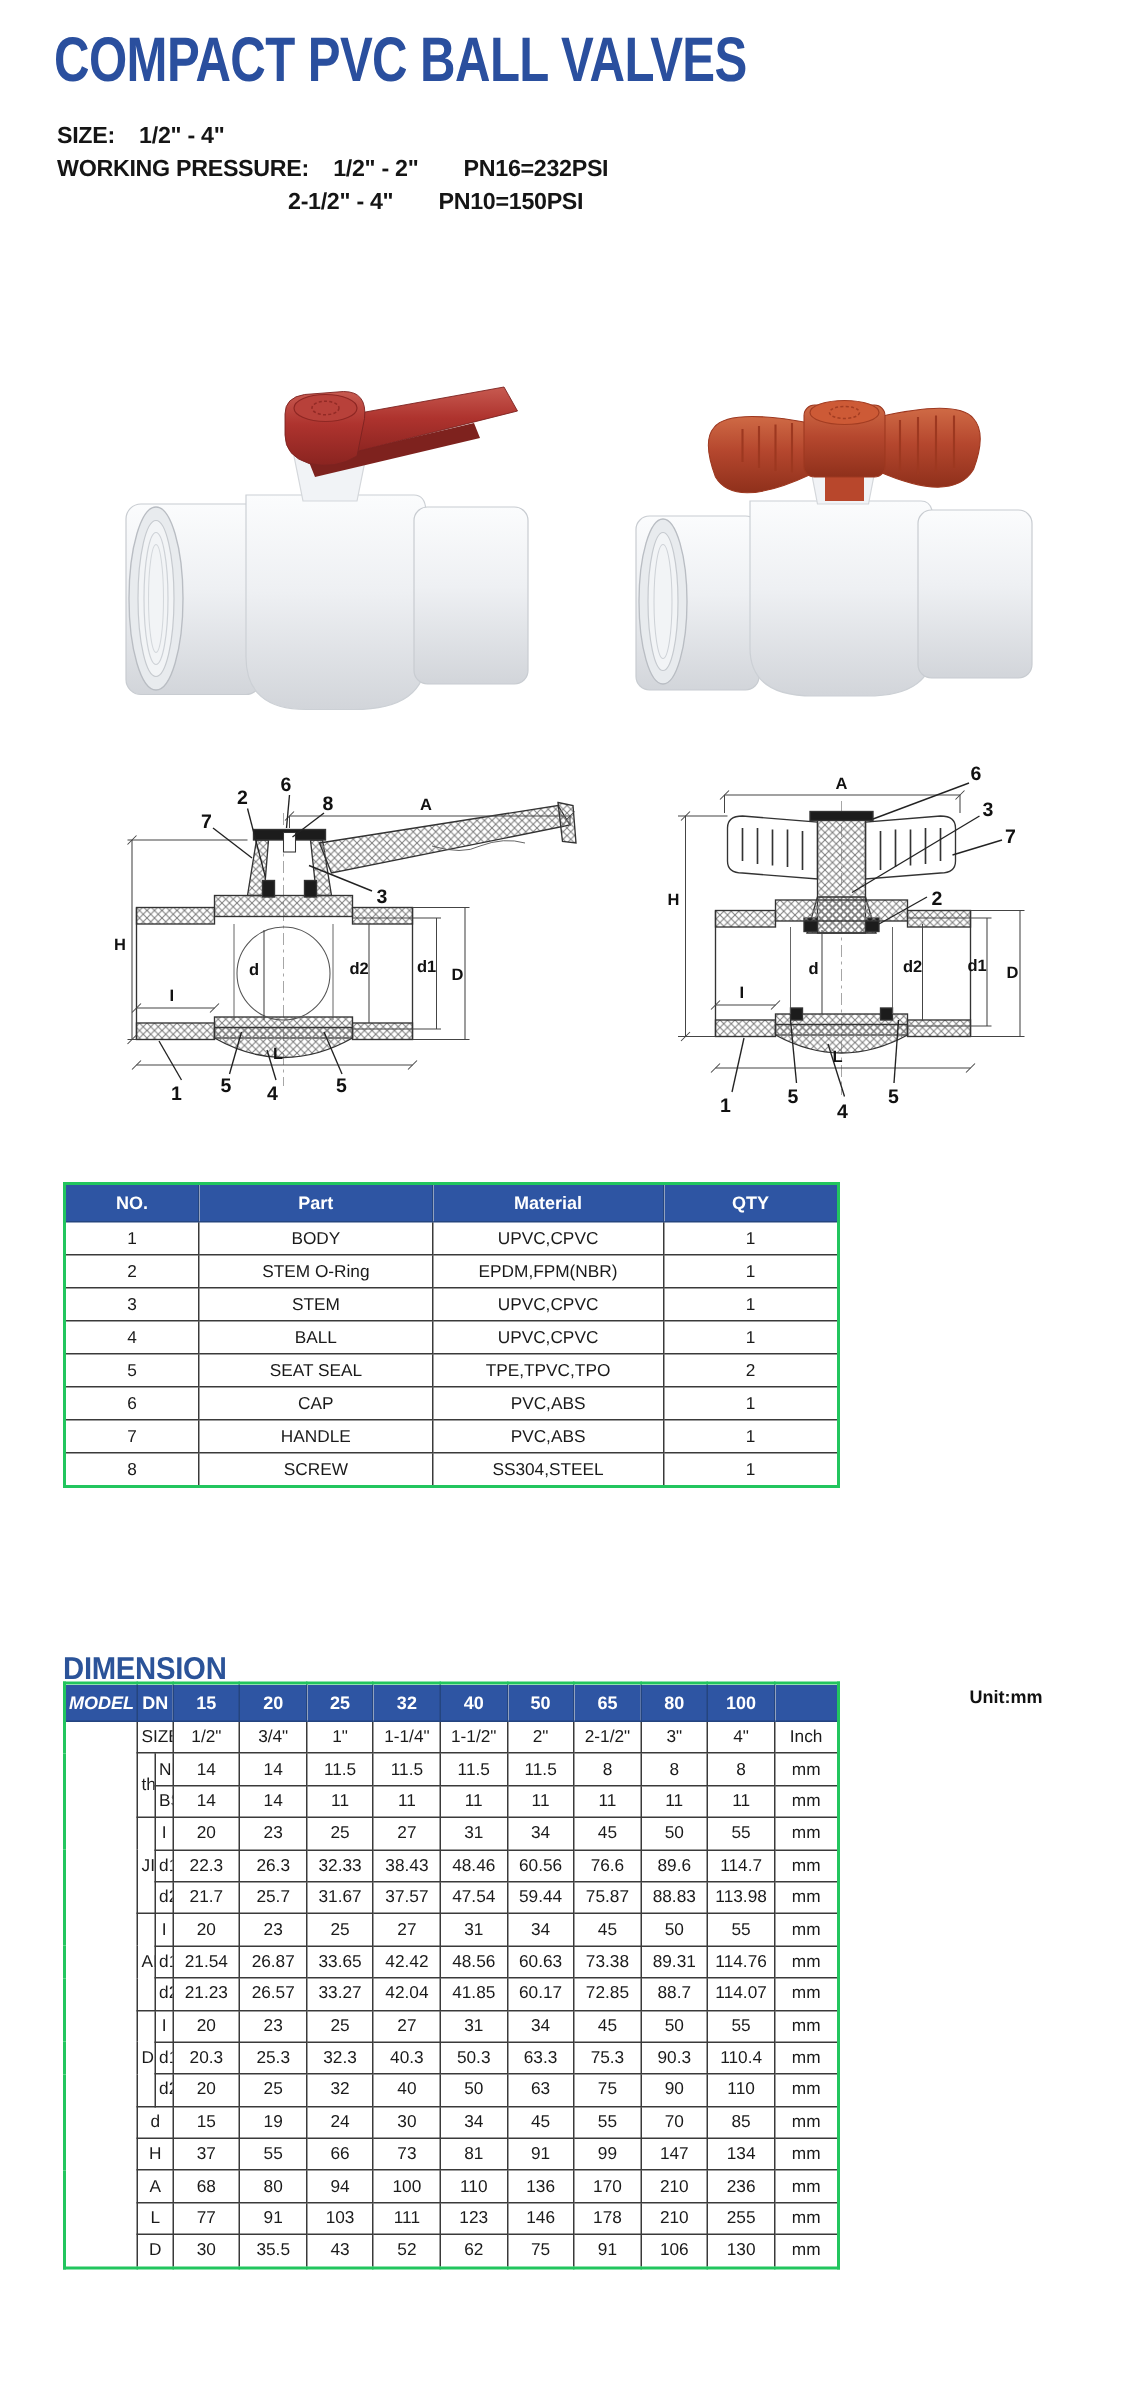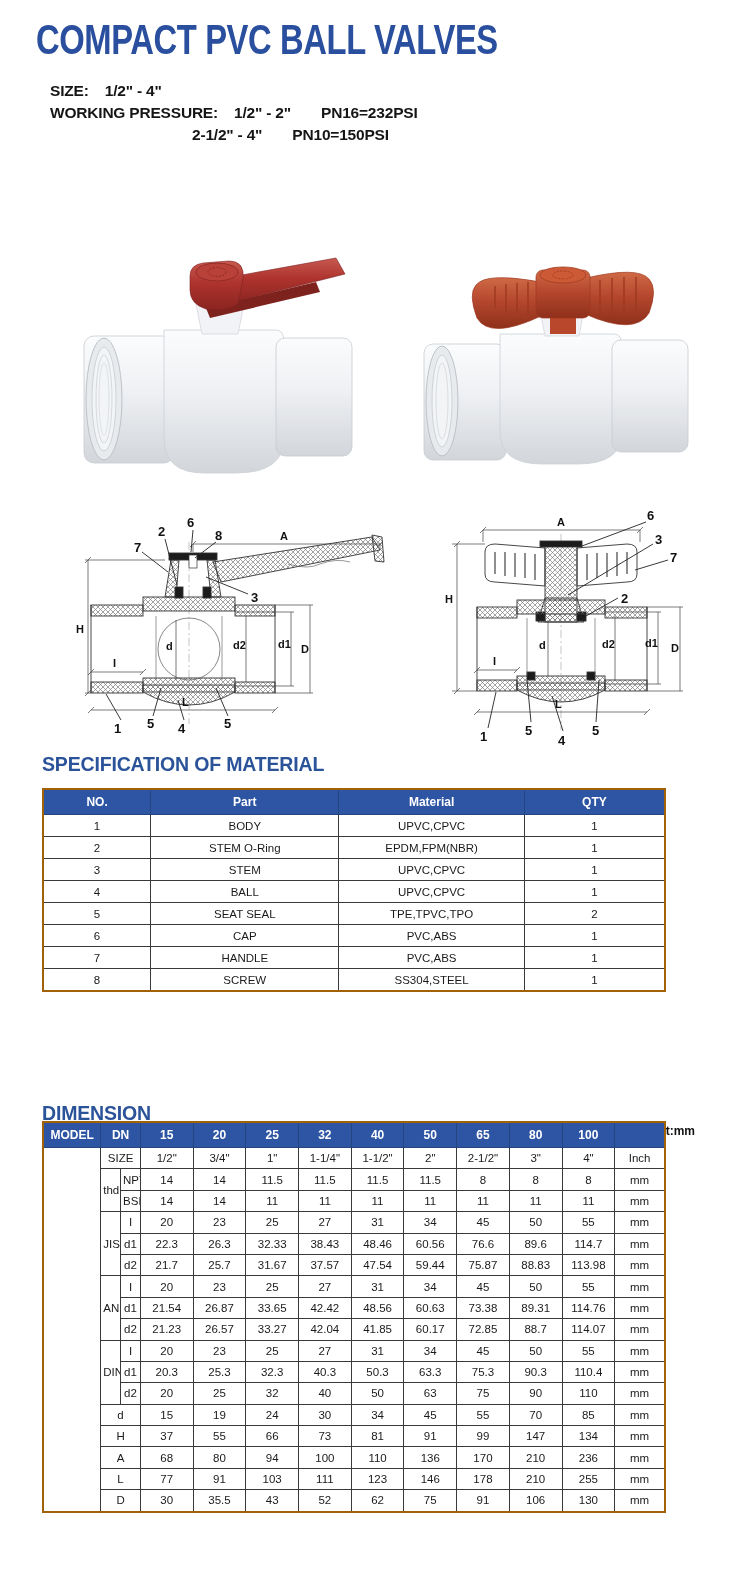--- a/index.html
+++ b/index.html
@@ -8,41 +8,41 @@
   .abs{position:absolute;}
   .cond{display:inline-block;transform:scaleX(0.88);transform-origin:0 50%;white-space:nowrap;}
 
   
   .title{left:36px;top:16px;font-size:42px;font-weight:bold;color:#2a4f9e;letter-spacing:-0.5px;text-align:center;}
   .title .cond{transform:scaleX(0.78);}
 
   
   .intro{left:38px;top:80px;font-size:15.5px;font-weight:bold;letter-spacing:-0.2px;color:#151515;}
   .intro-line{height:22px;line-height:22px;white-space:nowrap;}
-  .intro-label{display:inline-block;margin-left:12px;}
+  .intro-label{display:inline-block;}
   .intro-value{display:inline-block;margin-left:12px;}
   .intro-extra{display:inline-block;margin-left:26px;text-align:right;}
   .indent-thread{padding-left:72px;}
   .indent-press{padding-left:142px;}
 
   
   .sect-heading{font-size:21px;font-weight:bold;color:#2b5399;letter-spacing:-0.2px;}
   .sect-heading .cond{transform:scaleX(0.93);}
   .unit-note{left:42px;top:1104px;width:653px;text-align:right;font-size:12px;font-weight:bold;color:#111;margin-top:20px;}
 
   
   table{border-collapse:collapse;table-layout:fixed;}
-  .dtable{width:624px;border:2px solid #a16207;}
+  .dtable{width:518px;border:2px solid #22c55e;}
   .dtable th,.dtable td{border:1px solid #3a3a3a;text-align:center;vertical-align:middle;
       font-size:11.5px;padding:0 2px;overflow:hidden;white-space:nowrap;}
   .dtable thead th{background:#2e55a3;color:#ffffff;font-weight:bold;font-size:12px;height:24px;border-color:#24457f;}
   .spec-table td{height:21px;color:#1a1a1a;}
   .dim-table td{height:20.4px;color:#1a1a1a;}
   .spec-table .c0{width:17%;} .spec-table .c1{width:30.5%;} .spec-table .c2{width:30%;} .spec-table .c3{width:22.5%;}
-  .dim-table .model-col{width:8.4%;}
+  .dim-table .model-col{width:8.4%;font-style:italic;}
   .dim-table .glabel-col{width:8.9%;}
   .dim-table .slabel-col{width:6.4%;}
   .dim-table .val-col{width:7.67%;}
   .dim-table .unit-col{width:7.2%;margin-top:30px;}
 
   
   svg text{font-family:"Liberation Sans",sans-serif;}
   .plbl{font-size:13px;font-weight:bold;fill:#111;}
   .dlbl{font-size:11px;font-weight:bold;fill:#111;}
 </style>
@@ -283,23 +283,20 @@
       <text class="dlbl" x="157" y="36">A</text>
       <text class="dlbl" x="93" y="175">I</text>
       <text class="dlbl" x="155" y="218">L</text>
       <text class="dlbl" x="139" y="159">d</text>
       <text class="dlbl" x="202" y="158">d2</text>
       <text class="dlbl" x="245" y="157">d1</text>
       <text class="dlbl" x="271" y="162">D</text>
     </g>
   </svg>
 
-  <div class="abs sect-heading" style="left:42px;top:752px;">
-    <span class="cond">SPECIFICATION OF MATERIAL</span>
-  </div>
   <table class="abs dtable spec-table" style="left:42px;top:788px;">
     <thead>
       <tr>
         <th class="c0">NO.</th>
         <th class="c1">Part</th>
         <th class="c2">Material</th>
         <th class="c3">QTY</th>
       </tr>
     </thead>
     <tbody>

